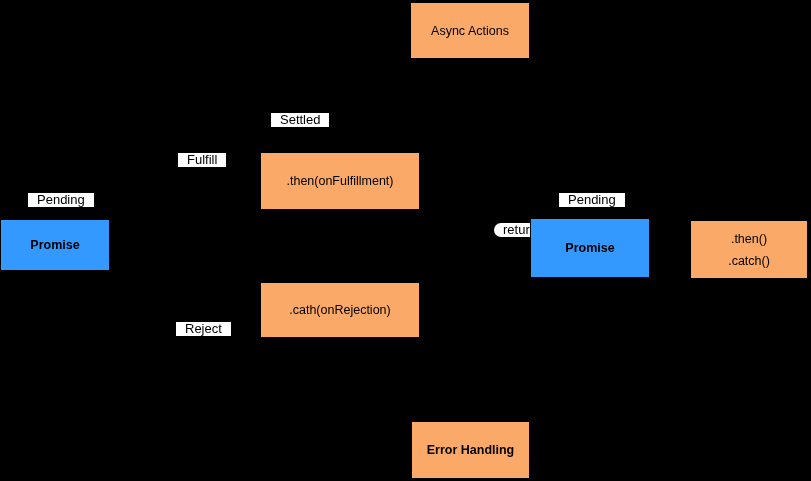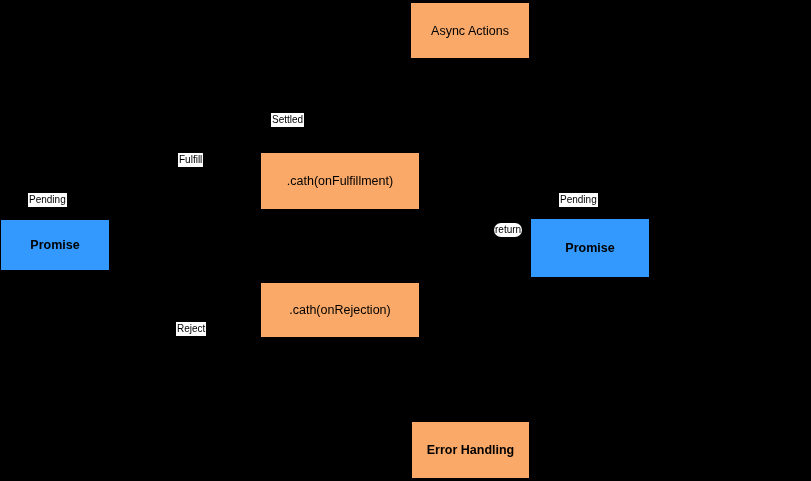--- a/index.html
+++ b/index.html
@@ -30,23 +30,23 @@
     text-align: center;
     font-size: 12.5px;
     line-height: 22px;
   }
   .node.orange { background: var(--orange); }
   .node.blue   { background: var(--blue); font-weight: bold; }
   .edge-label {
     position: absolute;
     background: var(--label-bg);
     color: var(--text);
-    font-size: 10px;
+    font-size: 13px;
     line-height: 14px;
-    padding: 0 1px;
+    padding: 0 9px;
     white-space: nowrap;
   }
   
   #node-async-actions     { left: 410px; top: 2px;   width: 120px; height: 57px; }
   #label-settled          { left: 271px; top: 113px; }
   #label-fulfill          { left: 178px; top: 153px; }
   #node-then-fulfillment  { left: 260px; top: 152px; width: 160px; height: 58px; }
   #label-pending-left     { left: 28px;  top: 193px; }
   #node-promise-left      { left: 0px;   top: 219px; width: 110px; height: 52px; }
   #label-return           { left: 494px; top: 223px; border-radius: 7px; }
@@ -64,37 +64,41 @@
 
   <div id="node-async-actions" class="node orange">
     <span>Async Actions</span>
   </div>
 
   <div id="label-settled" class="edge-label">Settled</div>
 
   <div id="label-fulfill" class="edge-label">Fulfill</div>
 
   <div id="node-then-fulfillment" class="node orange">
-    <span>.cath(onFulfillment)</span>
+    <span>.then(onFulfillment)</span>
   </div>
 
   <div id="label-pending-left" class="edge-label">Pending</div>
 
   <div id="node-promise-left" class="node blue">
     <span>Promise</span>
   </div>
 
   <div id="label-return" class="edge-label">return</div>
 
   <div id="label-pending-right" class="edge-label">Pending</div>
 
   <div id="node-promise-right" class="node blue">
     <span>Promise</span>
   </div>
 
+  <div id="node-then-catch" class="node orange">
+    <span>.then()</span>
+    <span>.catch()</span>
+  </div>
 
   <div id="node-then-rejection" class="node orange">
     <span>.cath(onRejection)</span>
   </div>
 
   <div id="label-reject" class="edge-label">Reject</div>
 
   <div id="node-error-handling" class="node orange">
     <span>Error Handling</span>
   </div>

